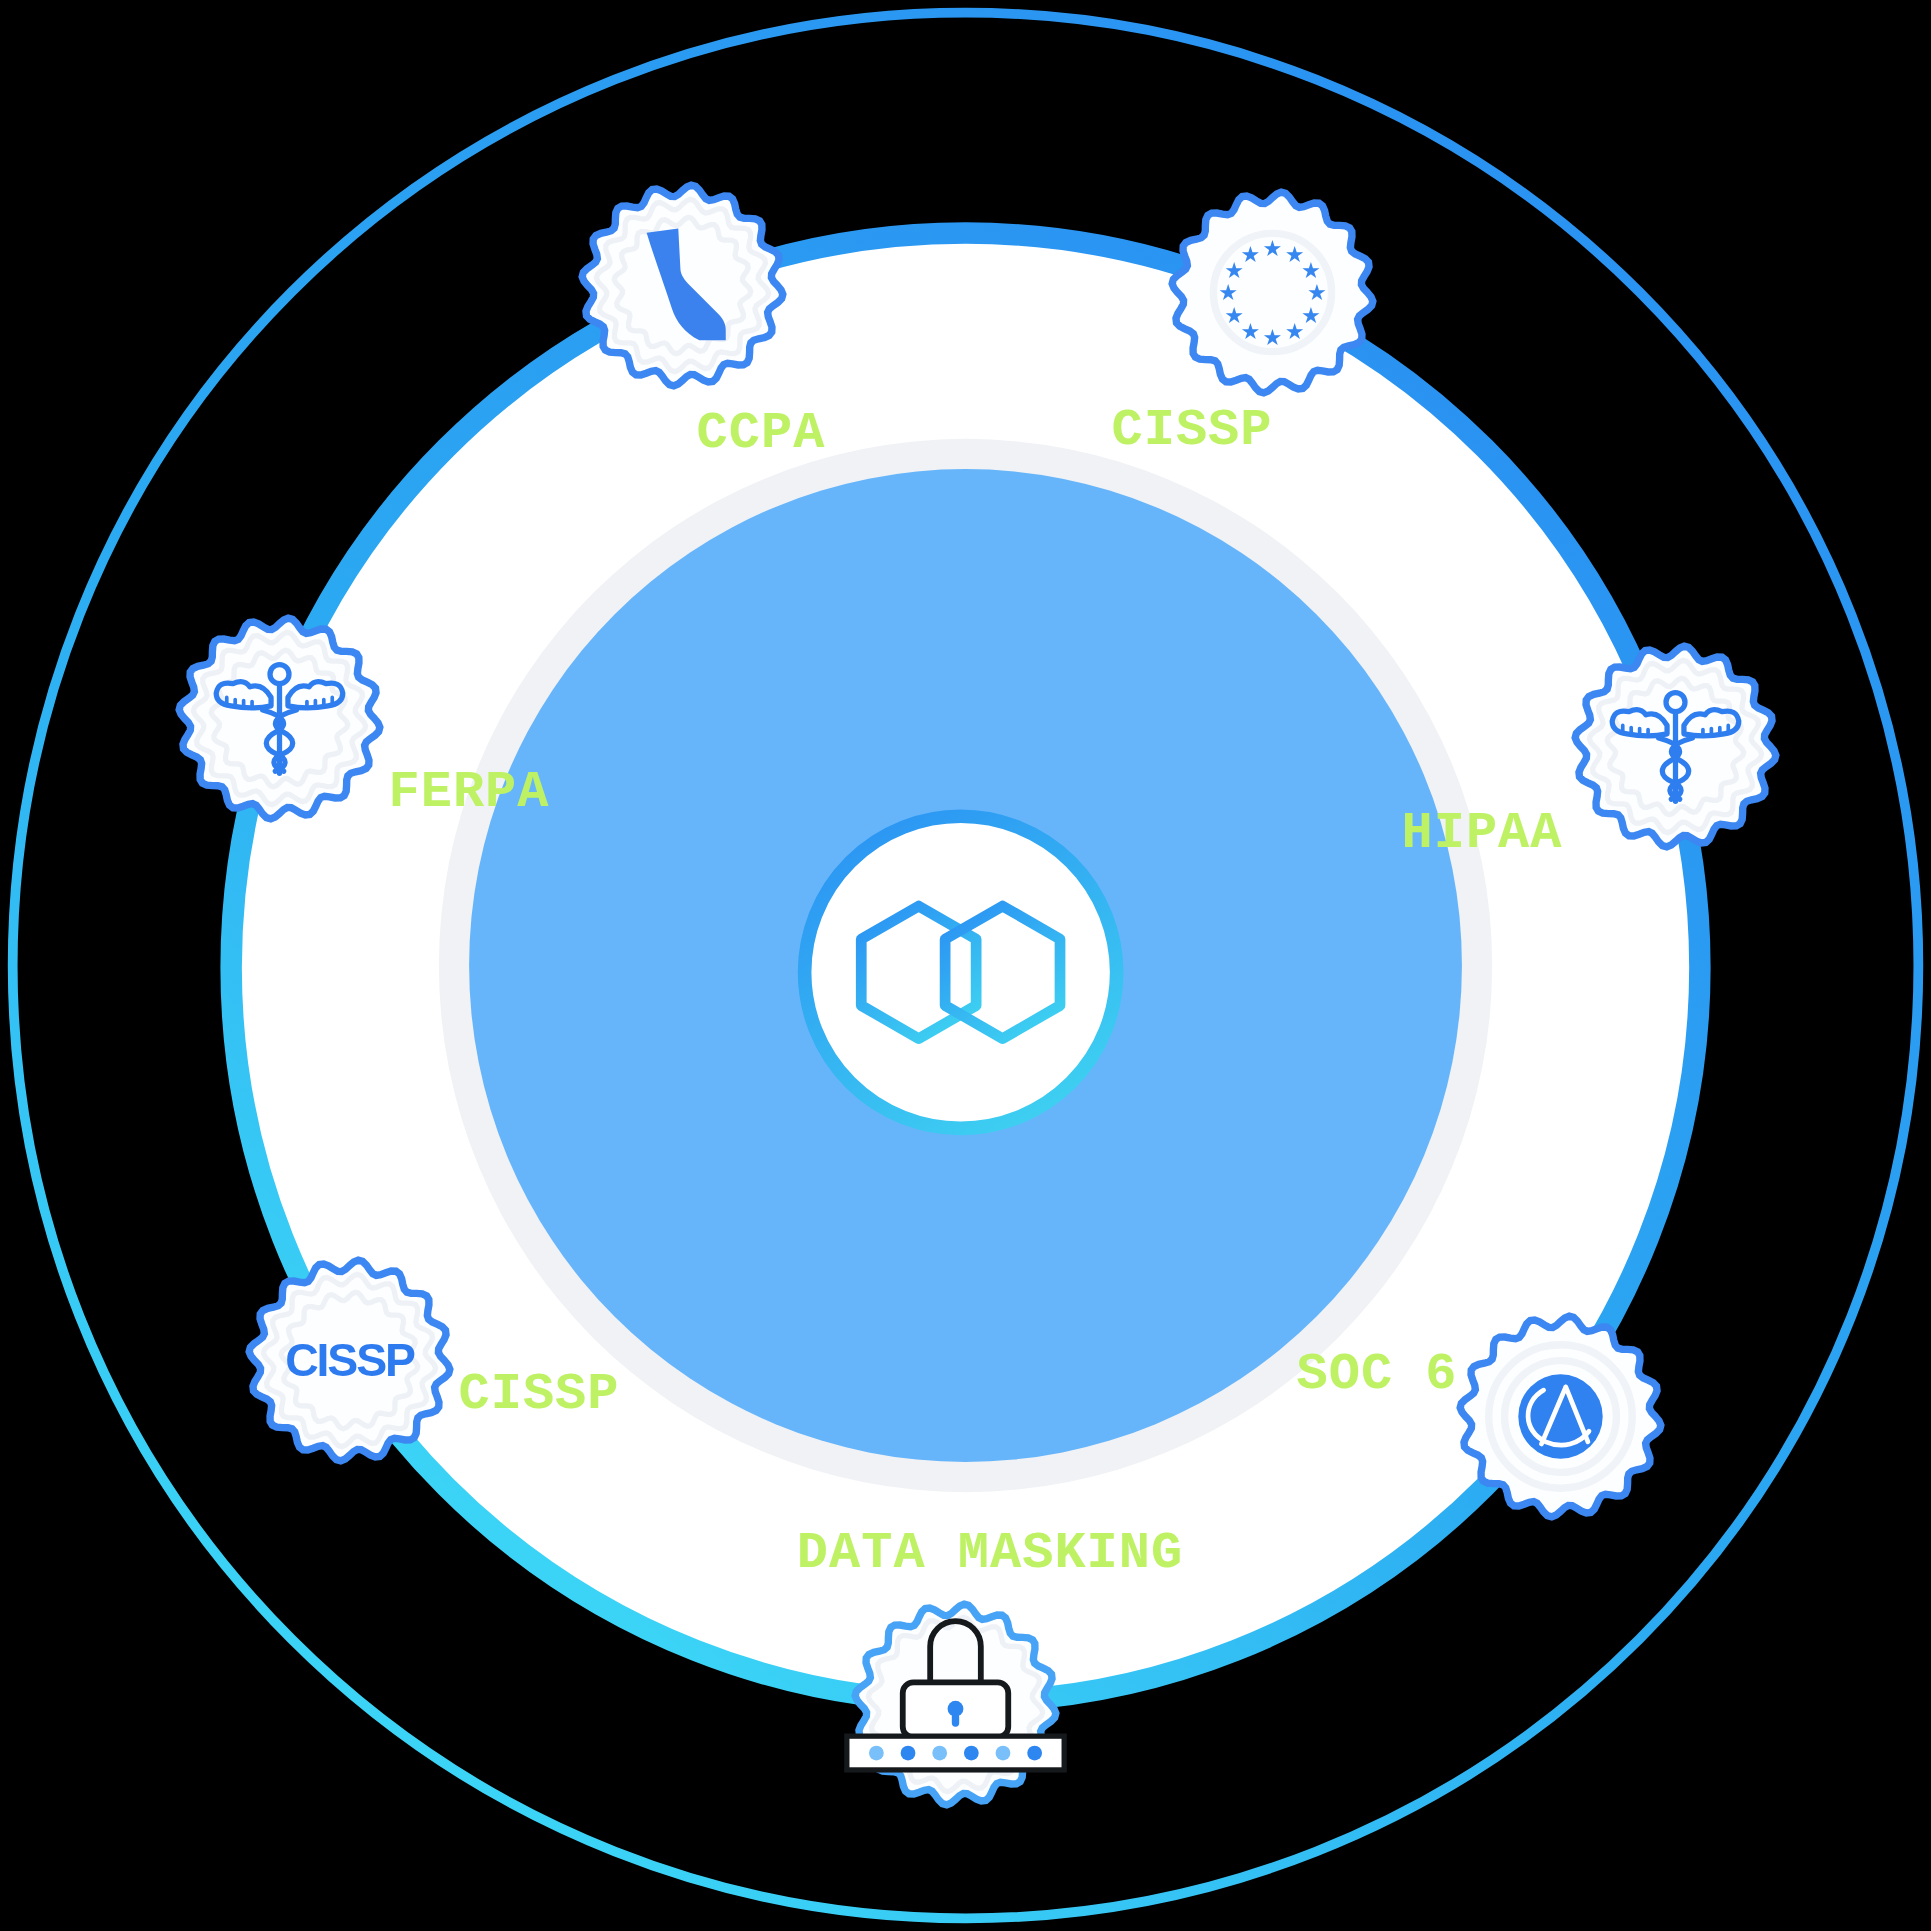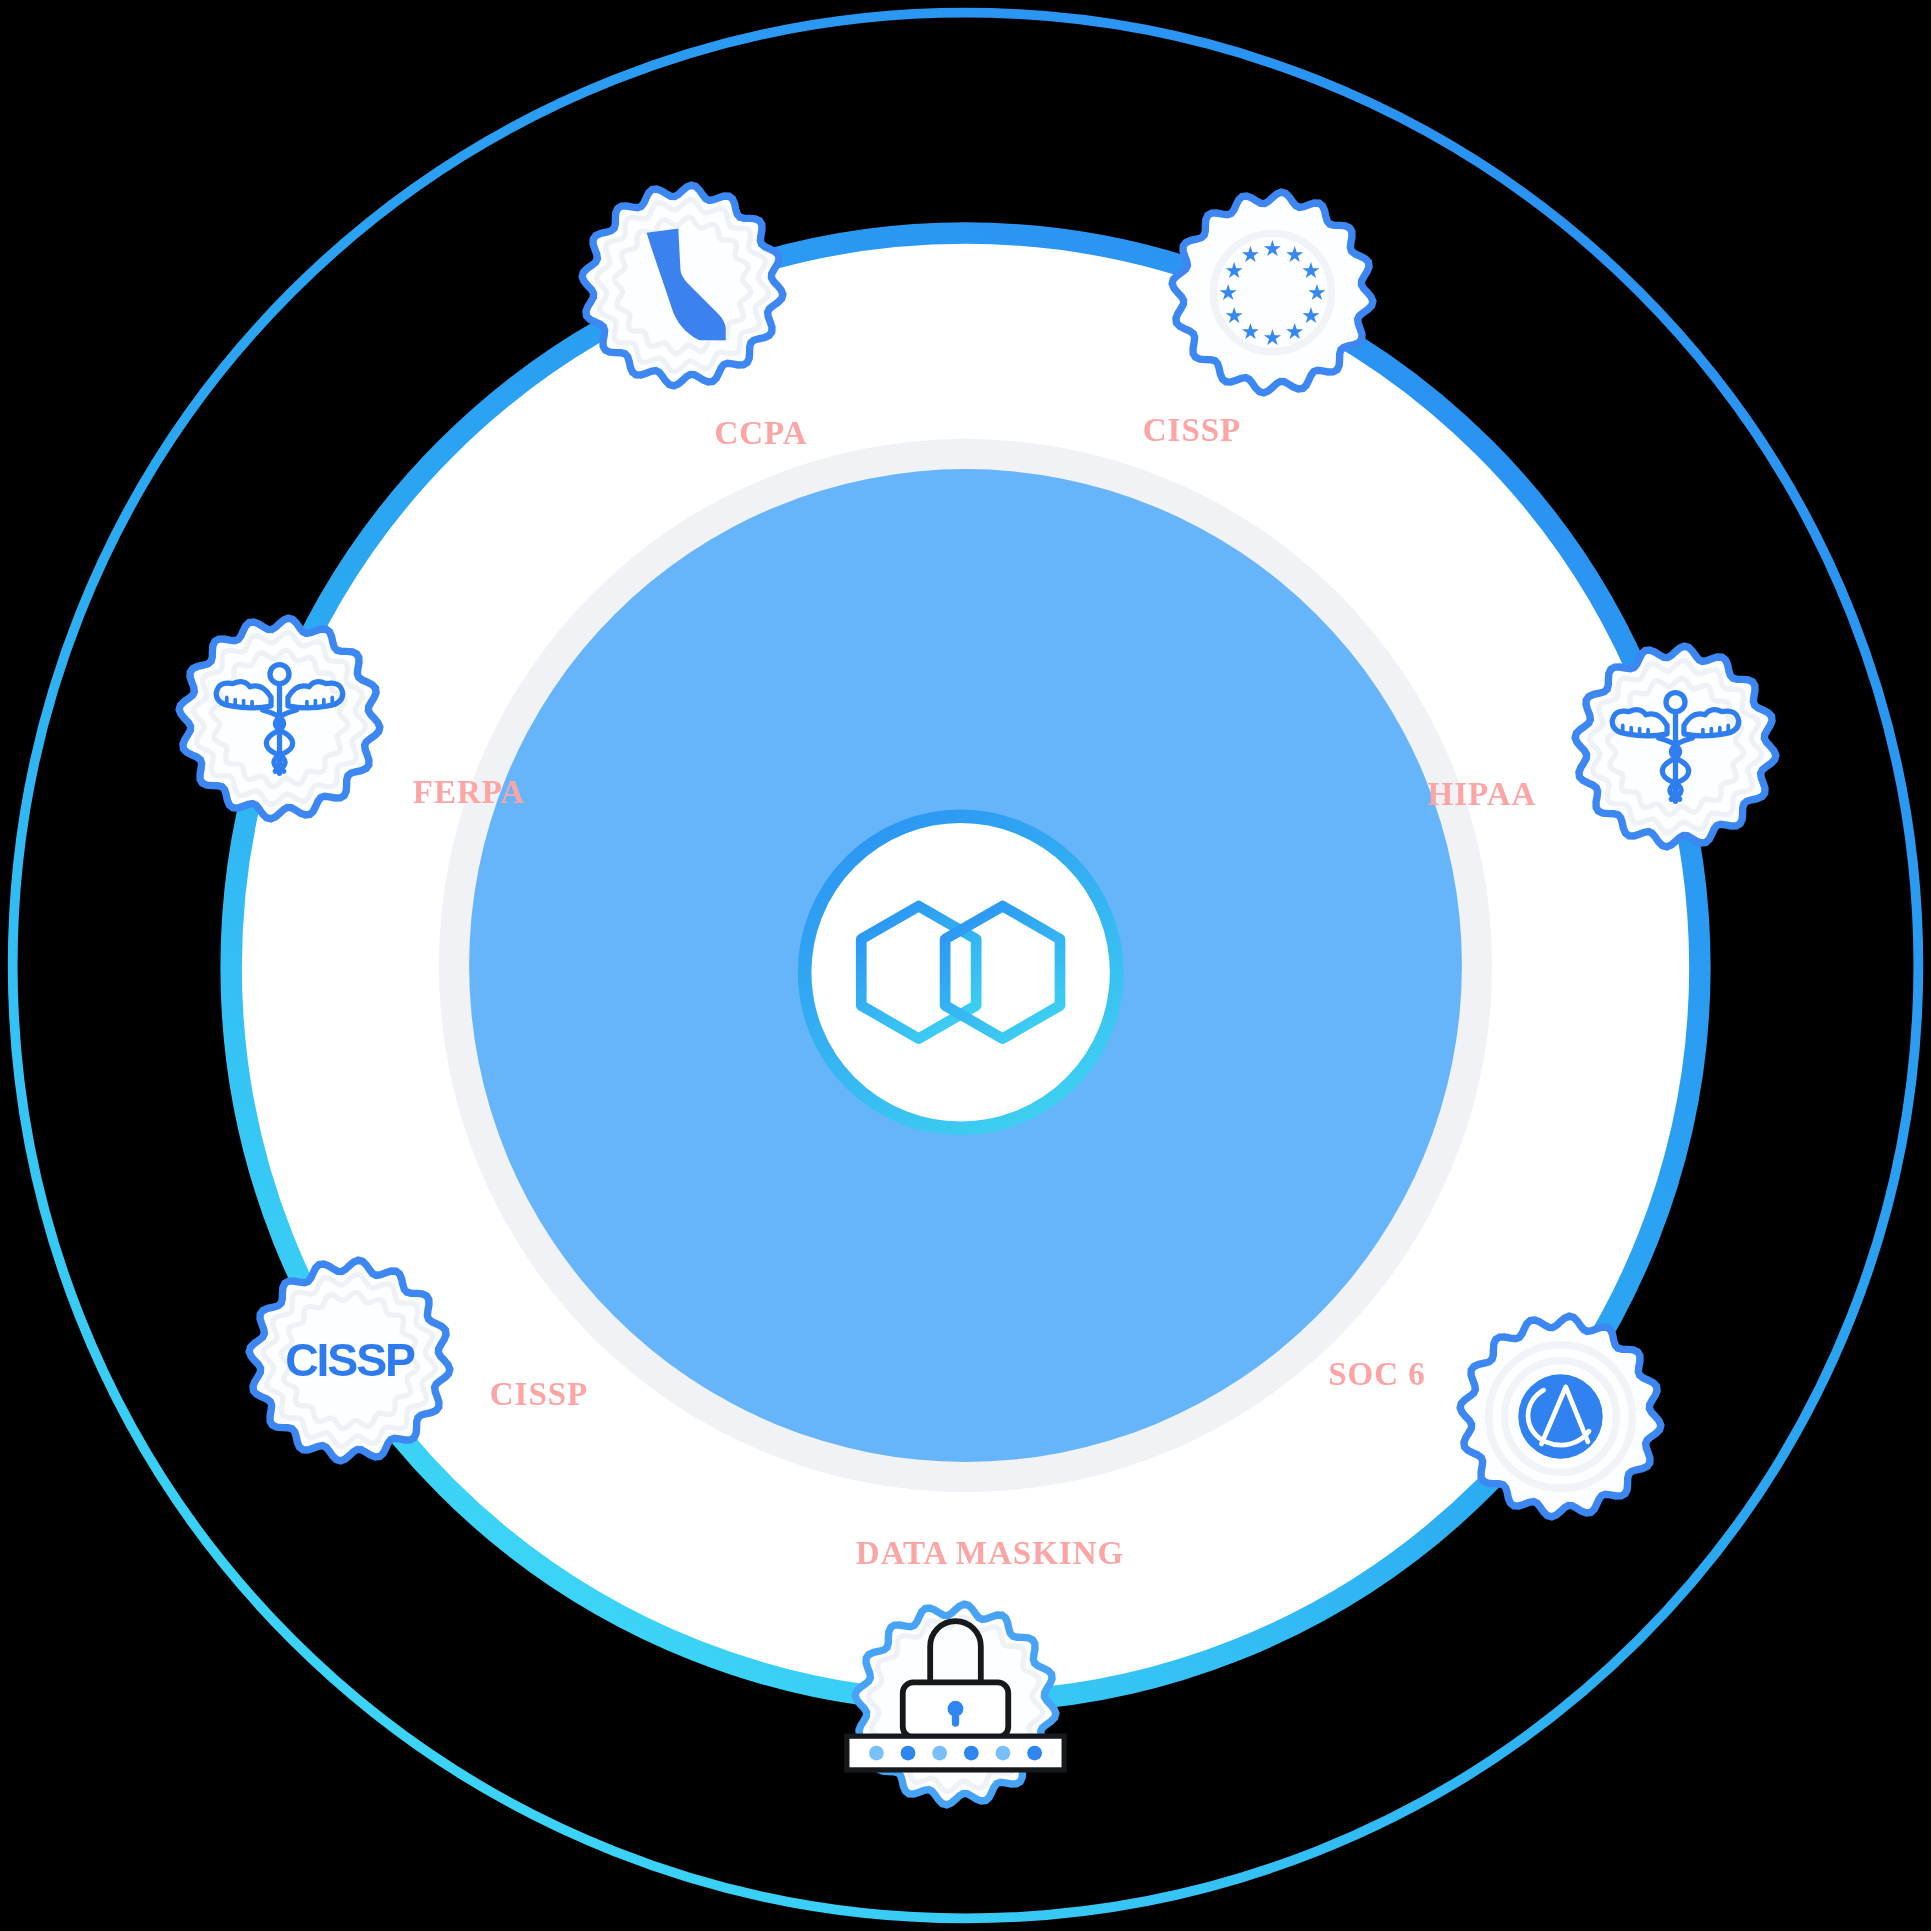--- a/index.html
+++ b/index.html
@@ -12,22 +12,22 @@
   .badge-dm .seal{stroke:#47a3f6;}
   .sring{fill:none;stroke:#eef1f6;stroke-width:5;}
   .halo{fill:none;stroke:#f0f3f7;stroke-width:7;}
   .blueline{fill:none;stroke:#2f7ef0;stroke-width:5;stroke-linecap:round;stroke-linejoin:round;}
   .blkline{fill:none;stroke:#16191c;stroke-width:5.5;stroke-linecap:round;stroke-linejoin:round;}
   .whtline{fill:none;stroke:#ffffff;stroke-width:4.5;stroke-linecap:round;stroke-linejoin:round;}
   .star{fill:#3787f0;font:21px "DejaVu Sans",sans-serif;}
   .cissp-word{fill:#2e7bf0;font-family:"Liberation Sans",sans-serif;font-weight:bold;
               font-size:44px;letter-spacing:-2px;}
   .lbl{position:absolute;transform:translate(-50%,-50%);white-space:nowrap;
-       font-family:Liberation Serif, serif;font-weight:bold;
-       font-size:33px;color:#fca5a5;letter-spacing:1px;}
+       font-family:Liberation Mono, monospace;font-weight:bold;
+       font-size:52px;color:#bef264;letter-spacing:1px;}
 </style>
 </head>
 <body>
 
 <div class="stage">
 
   <svg class="bg" viewBox="0 0 1981 1981">
     <defs>
       <linearGradient id="gRing" x1="85%" y1="0%" x2="15%" y2="100%">
         <stop offset="0%" stop-color="#2a8ff2"></stop>
@@ -161,19 +161,19 @@
         <circle cx="115" cy="146" r="7" fill="#2e86f1"></circle>
         <circle cx="145" cy="146" r="7" fill="#79c0fa"></circle>
         <circle cx="175" cy="146" r="7" fill="#2e86f1"></circle>
       </g>
     </svg>
   </div>
 
   <div class="lbl" style="left:761px;top:433px">CCPA</div>
   <div class="lbl" style="left:1192px;top:430px">CISSP</div>
   <div class="lbl" style="left:469px;top:792px">FERPA</div>
-  <div class="lbl" style="left:1482px;top:794px">HIPAA</div>
+  <div class="lbl" style="left:1482px;top:833px">HIPAA</div>
   <div class="lbl" style="left:539px;top:1394px">CISSP</div>
   <div class="lbl" style="left:1377px;top:1374px">SOC 6</div>
   <div class="lbl" style="left:990px;top:1553px">DATA MASKING</div>
 
 </div>
 
 
 </body></html>

